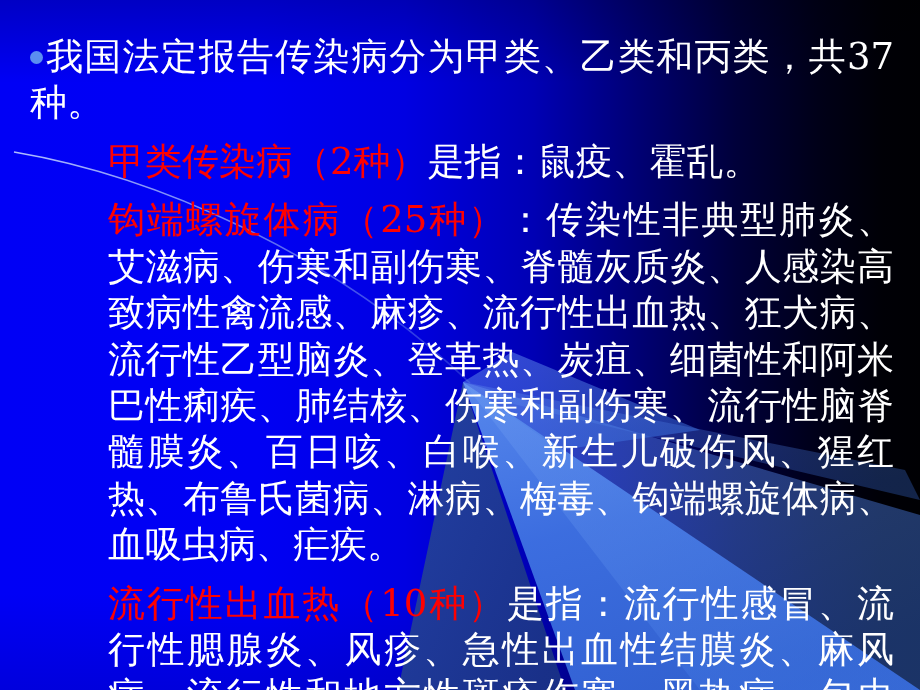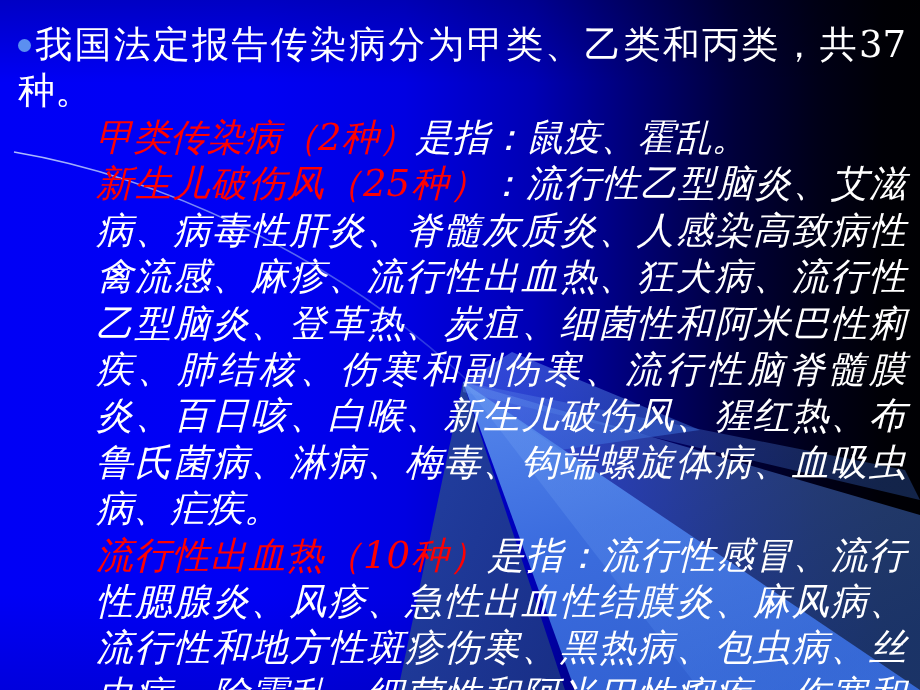--- a/index.html
+++ b/index.html
@@ -54,24 +54,24 @@
     padding: 0 14px 0 18px;
     box-sizing: border-box;
     color: #ffffff;
     font-size: 37px;
     line-height: 1.255;
     letter-spacing: 0px;
     text-align: justify;
     text-justify: inter-ideograph;
   }
   .para {
-    margin: 0;
+    margin: 12px;
     text-indent: 0;
   }
-  .para + .para { margin-top: 0; font-style: italic; }
+  .para + .para { margin-top: 0; }
   .red {
     color: #ff0000;
   }
   .bullet-dot {
     display: inline-block;
     width: 13px;
     height: 13px;
     border-radius: 50%;
     background: #5b8ff0;
     vertical-align: 5px;
@@ -127,21 +127,21 @@
 
     <p class="para">
       <span class="bullet-dot"></span><span class="txt">我国法定报告传染病分为甲类、乙类和丙类，共37种。</span>
     </p>
 
     <p class="para indent-1">
       <span class="red">甲类传染病（2种）</span><span class="txt">是指：</span><span class="txt">鼠疫、霍乱。</span>
     </p>
 
     <p class="para indent-2">
-      <span class="red">新生儿破伤风（25种）</span><span class="txt">：</span><span class="txt">流行性乙型脑炎、艾滋病、病毒性肝炎、脊髓灰质炎、人感染高致病性禽流感、麻疹、流行性出血热、狂犬病、流行性乙型脑炎、登革热、炭疽、细菌性和阿米巴性痢疾、肺结核、伤寒和副伤寒、流行性脑脊髓膜炎、百日咳、白喉、新生儿破伤风、猩红热、布鲁氏菌病、淋病、梅毒、钩端螺旋体病、血吸虫病、疟疾。</span>
+      <span class="red">钩端螺旋体病（25种）</span><span class="txt">：</span><span class="txt">传染性非典型肺炎、艾滋病、伤寒和副伤寒、脊髓灰质炎、人感染高致病性禽流感、麻疹、流行性出血热、狂犬病、流行性乙型脑炎、登革热、炭疽、细菌性和阿米巴性痢疾、肺结核、伤寒和副伤寒、流行性脑脊髓膜炎、百日咳、白喉、新生儿破伤风、猩红热、布鲁氏菌病、淋病、梅毒、钩端螺旋体病、血吸虫病、疟疾。</span>
     </p>
 
     <p class="para indent-2">
       <span class="red">流行性出血热（10种）</span><span class="txt">是指：</span><span class="txt">流行性感冒、流行性腮腺炎、风疹、急性出血性结膜炎、麻风病、流行性和地方性斑疹伤寒、黑热病、包虫病、丝虫病，除霍乱、细菌性和阿米巴性痢疾、伤寒和副伤寒以外的感染性腹泻病。</span>
     </p>
 
   </div>
 </div>
 
 </body></html>

